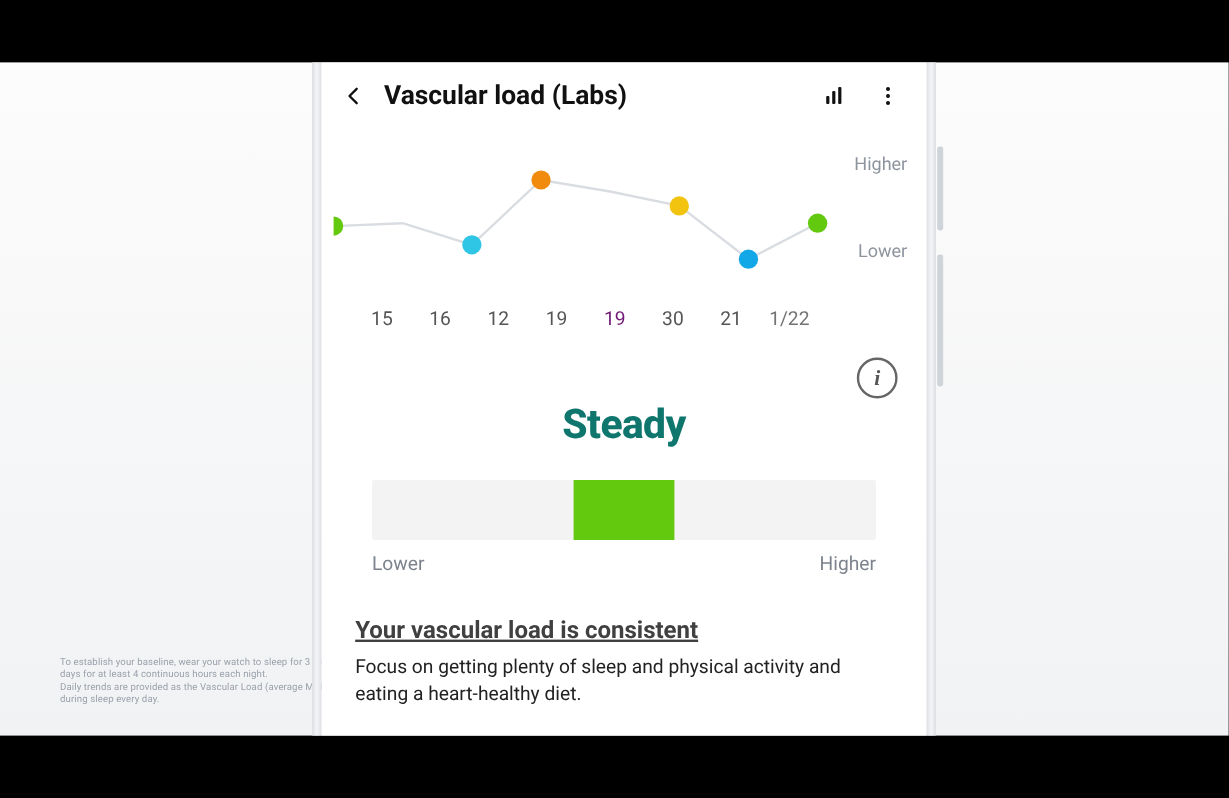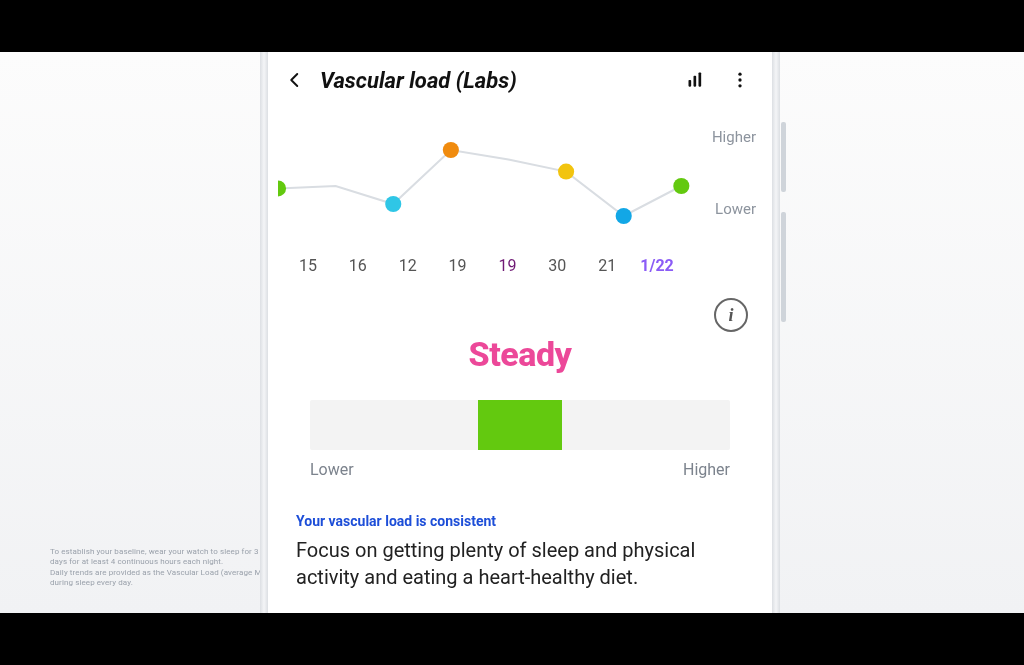--- a/index.html
+++ b/index.html
@@ -35,57 +35,56 @@
 
   .screen {
     position: absolute; left: 8px; right: 8px; top: 0; bottom: 0;
     background: #ffffff; overflow: hidden;
   }
 
   
   .header {
     display: flex; align-items: center; height: 56px; padding: 0 14px 0 10px;
     gap: 8px;
-    font-style: italic;
   }
   .back-btn { width: 34px; height: 34px; display:flex; align-items:center; justify-content:center; border-radius: 50%; cursor:pointer; }
   .back-btn svg { width: 18px; height: 18px; }
   .header-title { font-size: 22px; font-weight: 700; color: #111; flex: 0 0 auto; }
   .header-spacer { flex: 1; }
   .header-icon { width: 36px; height: 36px; display:flex; align-items:center; justify-content:center; border-radius:50%; cursor:pointer; }
   .header-icon svg { width: 20px; height: 20px; }
 
   
   .chart-wrap { position: relative; height: 170px; margin: 8px 10px 0 10px; }
   .chart-svg { position:absolute; inset:0; width:100%; height:100%; }
   .chart-ylabels { position:absolute; right: 0; top: 0; width: 70px; height: 120px; }
   .ylab { position:absolute; right: 6px; font-size: 15px; color:#8d949e; }
   .ylab.higher { top: 12px; }
   .ylab.lower  { top: 84px; }
 
-  .chart-xaxis { position:absolute; left:5px; right:80px; bottom:0; height: 30px; display:flex; }
+  .chart-xaxis { position:absolute; left:16px; right:80px; bottom:0; height: 30px; display:flex; }
   .xtick { flex:1; text-align:center; font-size:16px; color:#555; }
   .xtick.sun { color:#701a75; }
-  .xtick.today { color:#8b5cf6; font-weight:700; }
+  .xtick.today { color:#737373; font-weight:400; }
 
   
   .status-card { position: relative; margin: 48px 24px 0 24px; }
   .info-btn { position:absolute; right: 0; top: -36px; width:34px; height:34px; border:2px solid #666; border-radius:50%; display:flex; align-items:center; justify-content:center; cursor:pointer; }
   .info-btn span { font-family: Georgia, serif; font-style: italic; font-weight: bold; font-size: 18px; color:#555; line-height:1; }
-  .status-title { text-align:center; font-size: 34px; font-weight: 800; color:#ec4899; letter-spacing: -.5px; }
+  .status-title { text-align:center; font-size: 34px; font-weight: 800; color:#0f766e; letter-spacing: -.5px; }
 
   .scale { position:relative; margin: 26px auto 10px auto; width: 420px; height: 50px; }
   .scale .track { position:absolute; left:0; top:0; width:100%; height:50px; background:#f3f3f3; border-radius:2px; }
   .scale .seg { position:absolute; top:0; height:50px; background:#63c90f; }
   .scale-labels { display:flex; justify-content:space-between; width:420px; margin: 6px auto 0 auto; font-size:16px; color:#7c838d; }
 
   
   .desc { margin: 34px 28px 0 28px; }
-  .desc h3 { font-size: 14px; font-weight:700; color:#1d4ed8; margin-bottom: 8px; }
-  .desc p  { font-size: 20px; color:#222; line-height:1.35; }
+  .desc h3 { font-size: 20px; font-weight:700; color:#404040; margin-bottom: 8px; text-decoration: underline; }
+  .desc p  { font-size: 16px; color:#222; line-height:1.35; }
 
 </style>
 </head>
 <body>
 
 <div class="stage">
 
   <div class="disclaimer">
     <div>To establish your baseline, wear your watch to sleep for 3 nights within 14 days for at least 4 continuous hours each night.</div>
     <div>Daily trends are provided as the Vascular Load (average MAP) measured during sleep every day.</div>

